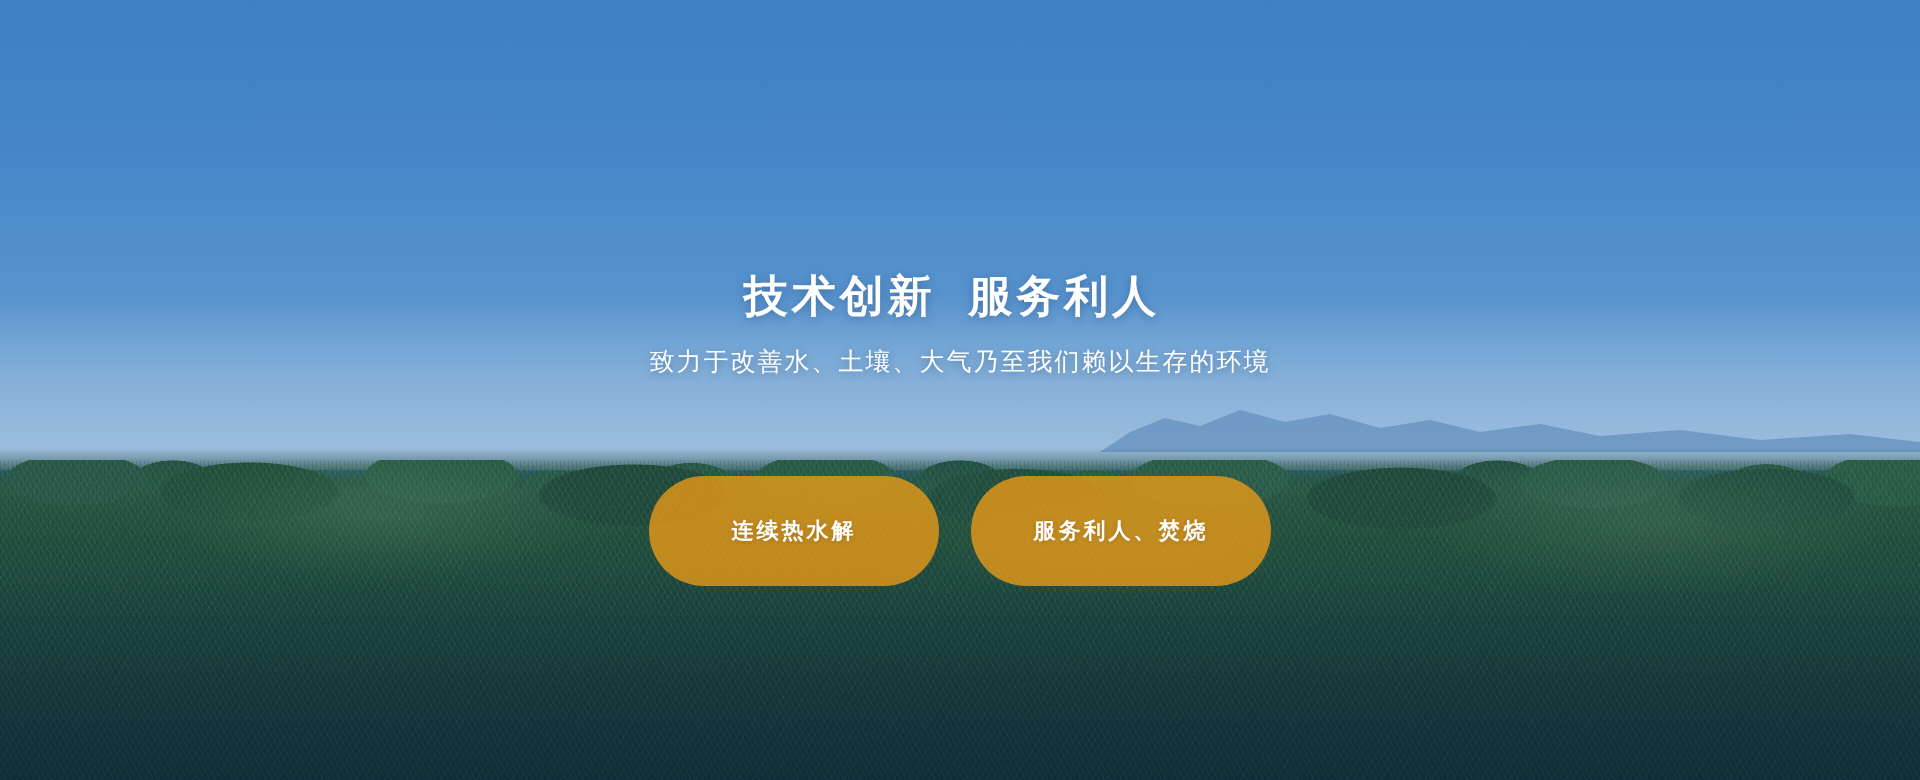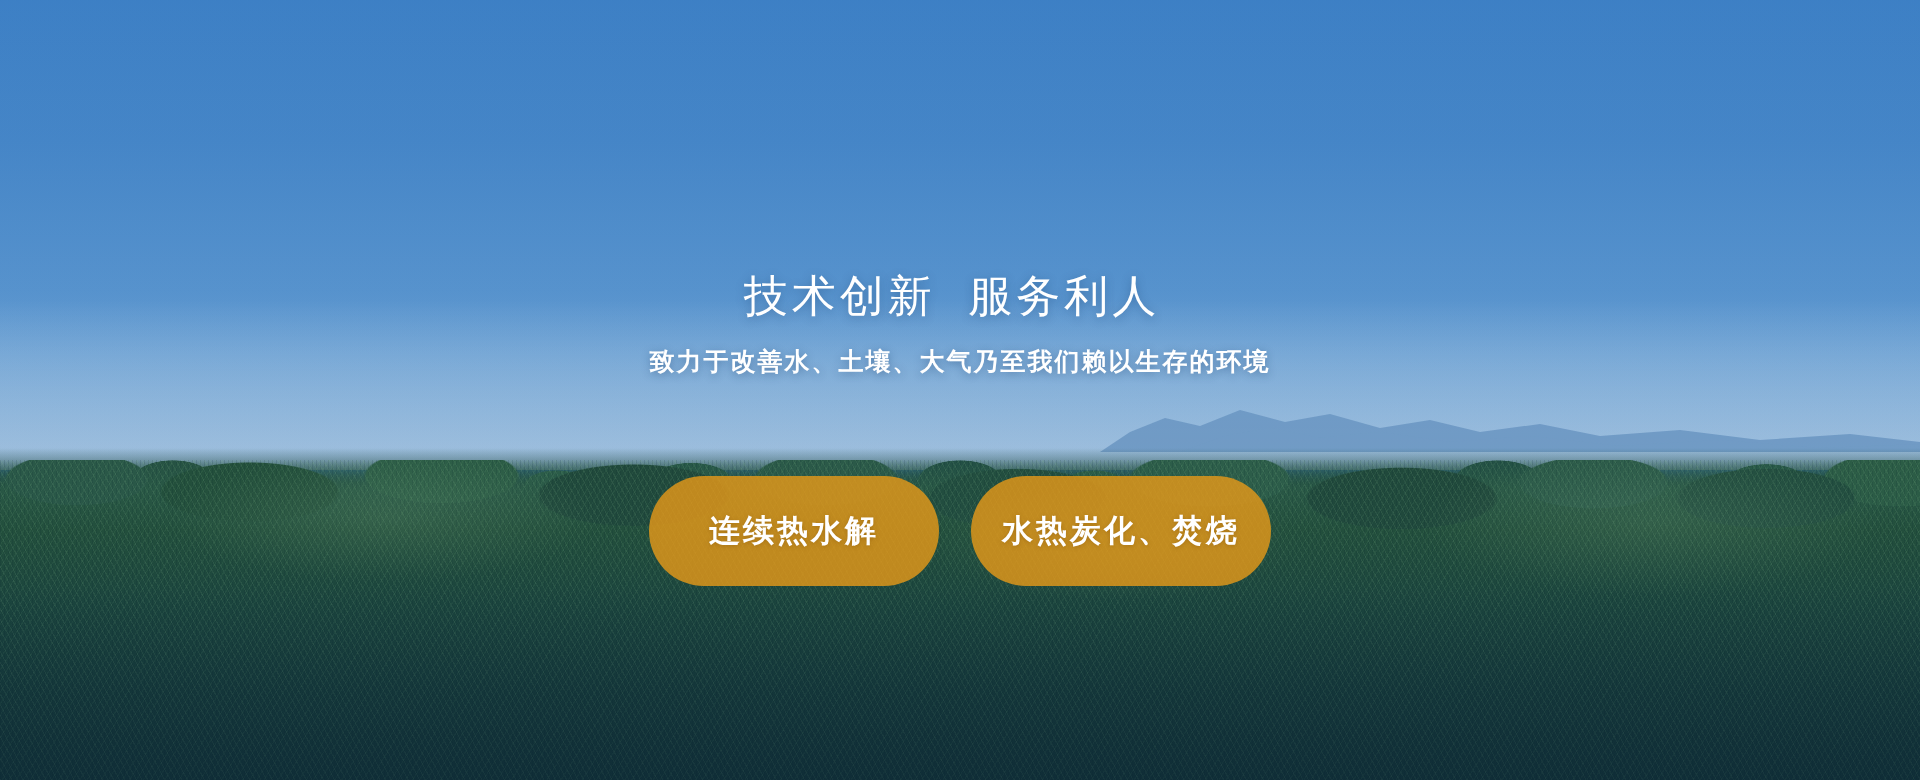--- a/index.html
+++ b/index.html
@@ -189,36 +189,36 @@
   }
 
   .hero-title {
     margin: 0;
     position: absolute;
     top: 272px;
     left: 0; right: 16px;
     text-align: center;
     color: #ffffff;
     font-size: 44px;
-    font-weight: 400;
+    font-weight: 700;
     letter-spacing: 4px;
     line-height: 1.1;
     text-shadow: 0 2px 10px rgba(20,55,100,.35);
     white-space: pre;
   }
 
   .hero-sub {
     margin: 0;
     position: absolute;
     top: 346px;
     left: 0; right: 0;
     text-align: center;
     color: #ffffff;
     font-size: 25px;
-    font-weight: 700;
+    font-weight: 400;
     letter-spacing: 2px;
     line-height: 1.2;
     text-shadow: 0 2px 8px rgba(20,55,100,.4);
   }
 
   .pill-row {
     position: absolute;
     top: 476px;
     left: 0; right: 0;
     display: flex;
@@ -228,21 +228,21 @@
 
   .pill {
     width: 290px;
     height: 110px;
     border-radius: 56px;
     background: rgba(232,154,24, .80);
     display: flex;
     align-items: center;
     justify-content: center;
     color: #ffffff;
-    font-size: 31px;
+    font-size: 22px;
     font-weight: 700;
     letter-spacing: 3px;
     cursor: pointer;
     user-select: none;
     text-shadow: 0 1px 4px rgba(120,70,0,.35);
     border: none;
     outline: none;
     font-family: inherit;
     padding: 0;
     transition: background .18s ease;
@@ -323,17 +323,17 @@
   <div class="tint"></div>
 
   <div class="content">
 
     <h1 class="hero-title">技术创新  服务利人</h1>
 
     <p class="hero-sub">致力于改善水、土壤、大气乃至我们赖以生存的环境</p>
 
     <div class="pill-row">
       <button class="pill pill-1">连续热水解</button>
-      <button class="pill pill-3">水热炭化、焚烧</button>
+      <button class="pill pill-3">服务利人、焚烧</button>
     </div>
 
   </div>
 </div>
 
 </body></html>

